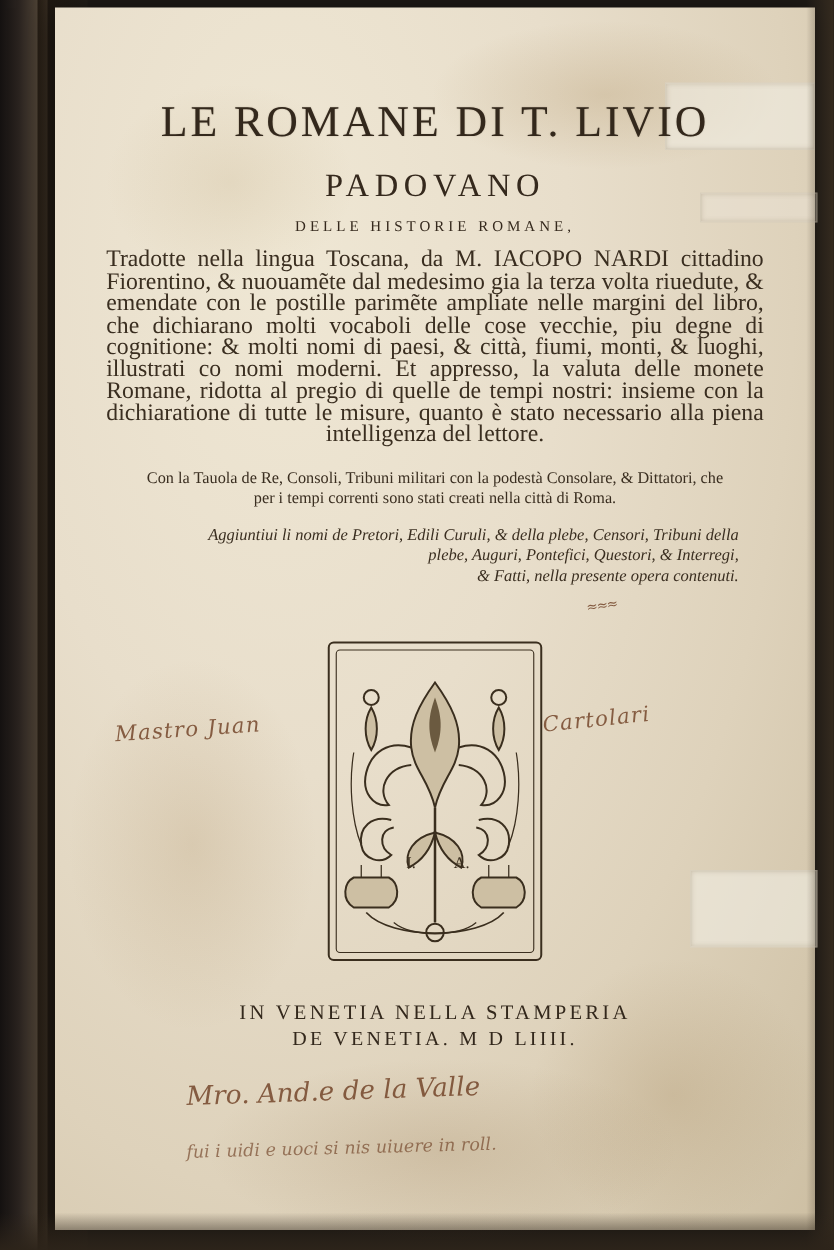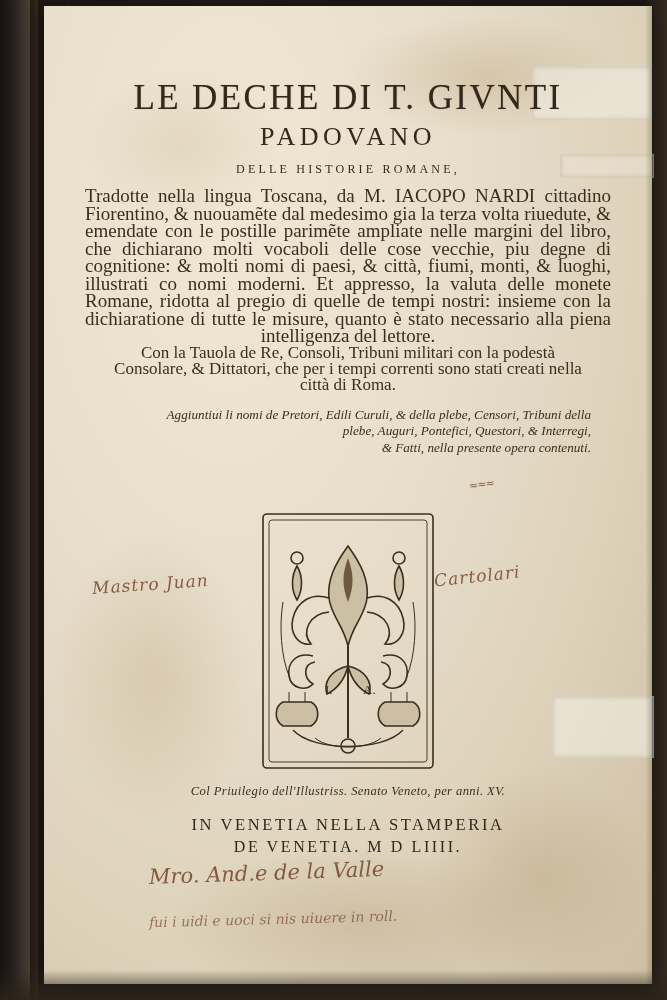--- a/index.html
+++ b/index.html
@@ -92,40 +92,40 @@
     letter-spacing: 2.4px;
     font-family: "Liberation Serif", serif;
     margin-top: 72px;
     color: #33281c;
     text-shadow: 0 0 1px rgba(60,45,25,0.35);
   }
   .title-sub {
     text-align: center;
     font-size: 26px;
     letter-spacing: 4.5px;
-    margin-top: 4px;
+    margin-top: 16px;
     color: #35291d;
   }
   .title-third {
     text-align: center;
     font-size: 12px;
     letter-spacing: 3.2px;
     margin-top: 10px;
     color: #35291d;
   }
   .para {
     margin: 0 auto;
     width: 520px;
     text-align: center;
     font-size: 19px;
     line-height: 17.5px;
     color: #3a2e20;
   }
   .para.block1 { margin-top: 10px; text-align: justify; text-align-last: center; width: 526px; }
-  .para.block2 { width: 470px; font-size: 17px; line-height: 16px; }
+  .para.block2 { margin-top: 17px; width: 470px; font-size: 13px; line-height: 16px; }
   .para.block3 { margin-top: 14px; width: 486px; font-size: 13.2px; line-height: 16.5px; font-style: italic; text-align: right; }
 
   
   .ornament-wrap {
     position: absolute;
     left: 50%; top: 500px;
     transform: translateX(-50%);
     width: 190px; height: 270px;
   }
   .colophon {
@@ -169,21 +169,21 @@
     <div class="stain s3"></div>
     <div class="stain s4"></div>
     <div class="stain s5"></div>
 
     <div class="tape tape-a"></div>
     <div class="tape tape-c"></div>
     <div class="tape tape-b"></div>
 
     <div class="content">
 
-      <div class="title-main">LE DECHE DI T. GIVNTI</div>
+      <div class="title-main">LE ROMANE DI T. LIVIO</div>
       <div class="title-sub">PADOVANO</div>
       <div class="title-third">DELLE HISTORIE ROMANE,</div>
 
       <div class="para block1">Tradotte nella lingua Toscana, da M. IACOPO NARDI cittadino Fiorentino, &amp; nuouamẽte dal medesimo gia la terza volta riuedute, &amp; emendate con le postille parimẽte ampliate nelle margini del libro, che dichiarano molti vocaboli delle cose vecchie, piu degne di cognitione: &amp; molti nomi di paesi, &amp; città, fiumi, monti, &amp; luoghi, illustrati co nomi moderni. Et appresso, la valuta delle monete Romane, ridotta al pregio di quelle de tempi nostri: insieme con la dichiaratione di tutte le misure, quanto è stato necessario alla piena intelligenza del lettore.</div>
 
       <div class="para block2">Con la Tauola de Re, Consoli, Tribuni militari con la podestà Consolare, &amp; Dittatori, che per i tempi correnti sono stati creati nella città di Roma.</div>
 
       <div class="para block3">
         <div>Aggiuntiui li nomi de Pretori, Edili Curuli, &amp; della plebe, Censori, Tribuni della</div>
         <div>plebe, Auguri, Pontefici, Questori, &amp; Interregi,</div>
@@ -225,21 +225,20 @@
             <circle cx="95" cy="240" r="7"></circle>
             <path d="M95 160 C78 164 70 176 74 188 C86 182 92 172 95 160 Z" fill="#cdbfa3"></path>
             <path d="M95 160 C112 164 120 176 116 188 C104 182 98 172 95 160 Z" fill="#cdbfa3"></path>
           </g>
           <text x="72" y="188" font-family="Liberation Serif, serif" font-size="13" fill="#3a2e1e">I.</text>
           <text x="110" y="188" font-family="Liberation Serif, serif" font-size="13" fill="#3a2e1e">A.</text>
         </svg>
       </div>
 
       <div class="colophon">
-        <div class="l1">Col Priuilegio dell'Illustriss. Senato Veneto, per anni. XV.</div>
         <div class="l2">IN VENETIA NELLA STAMPERIA</div>
         <div class="l3">DE VENETIA. M D LIIII.</div>
       </div>
 
       <div class="ink ink-left">Mastro Juan</div>
       <div class="ink ink-right">Cartolari</div>
       <div class="ink ink-sig">Mro. And.e de la Valle</div>
       <div class="ink ink-note">fui i uidi e uoci si nis uiuere in roll.</div>
 
     </div>

